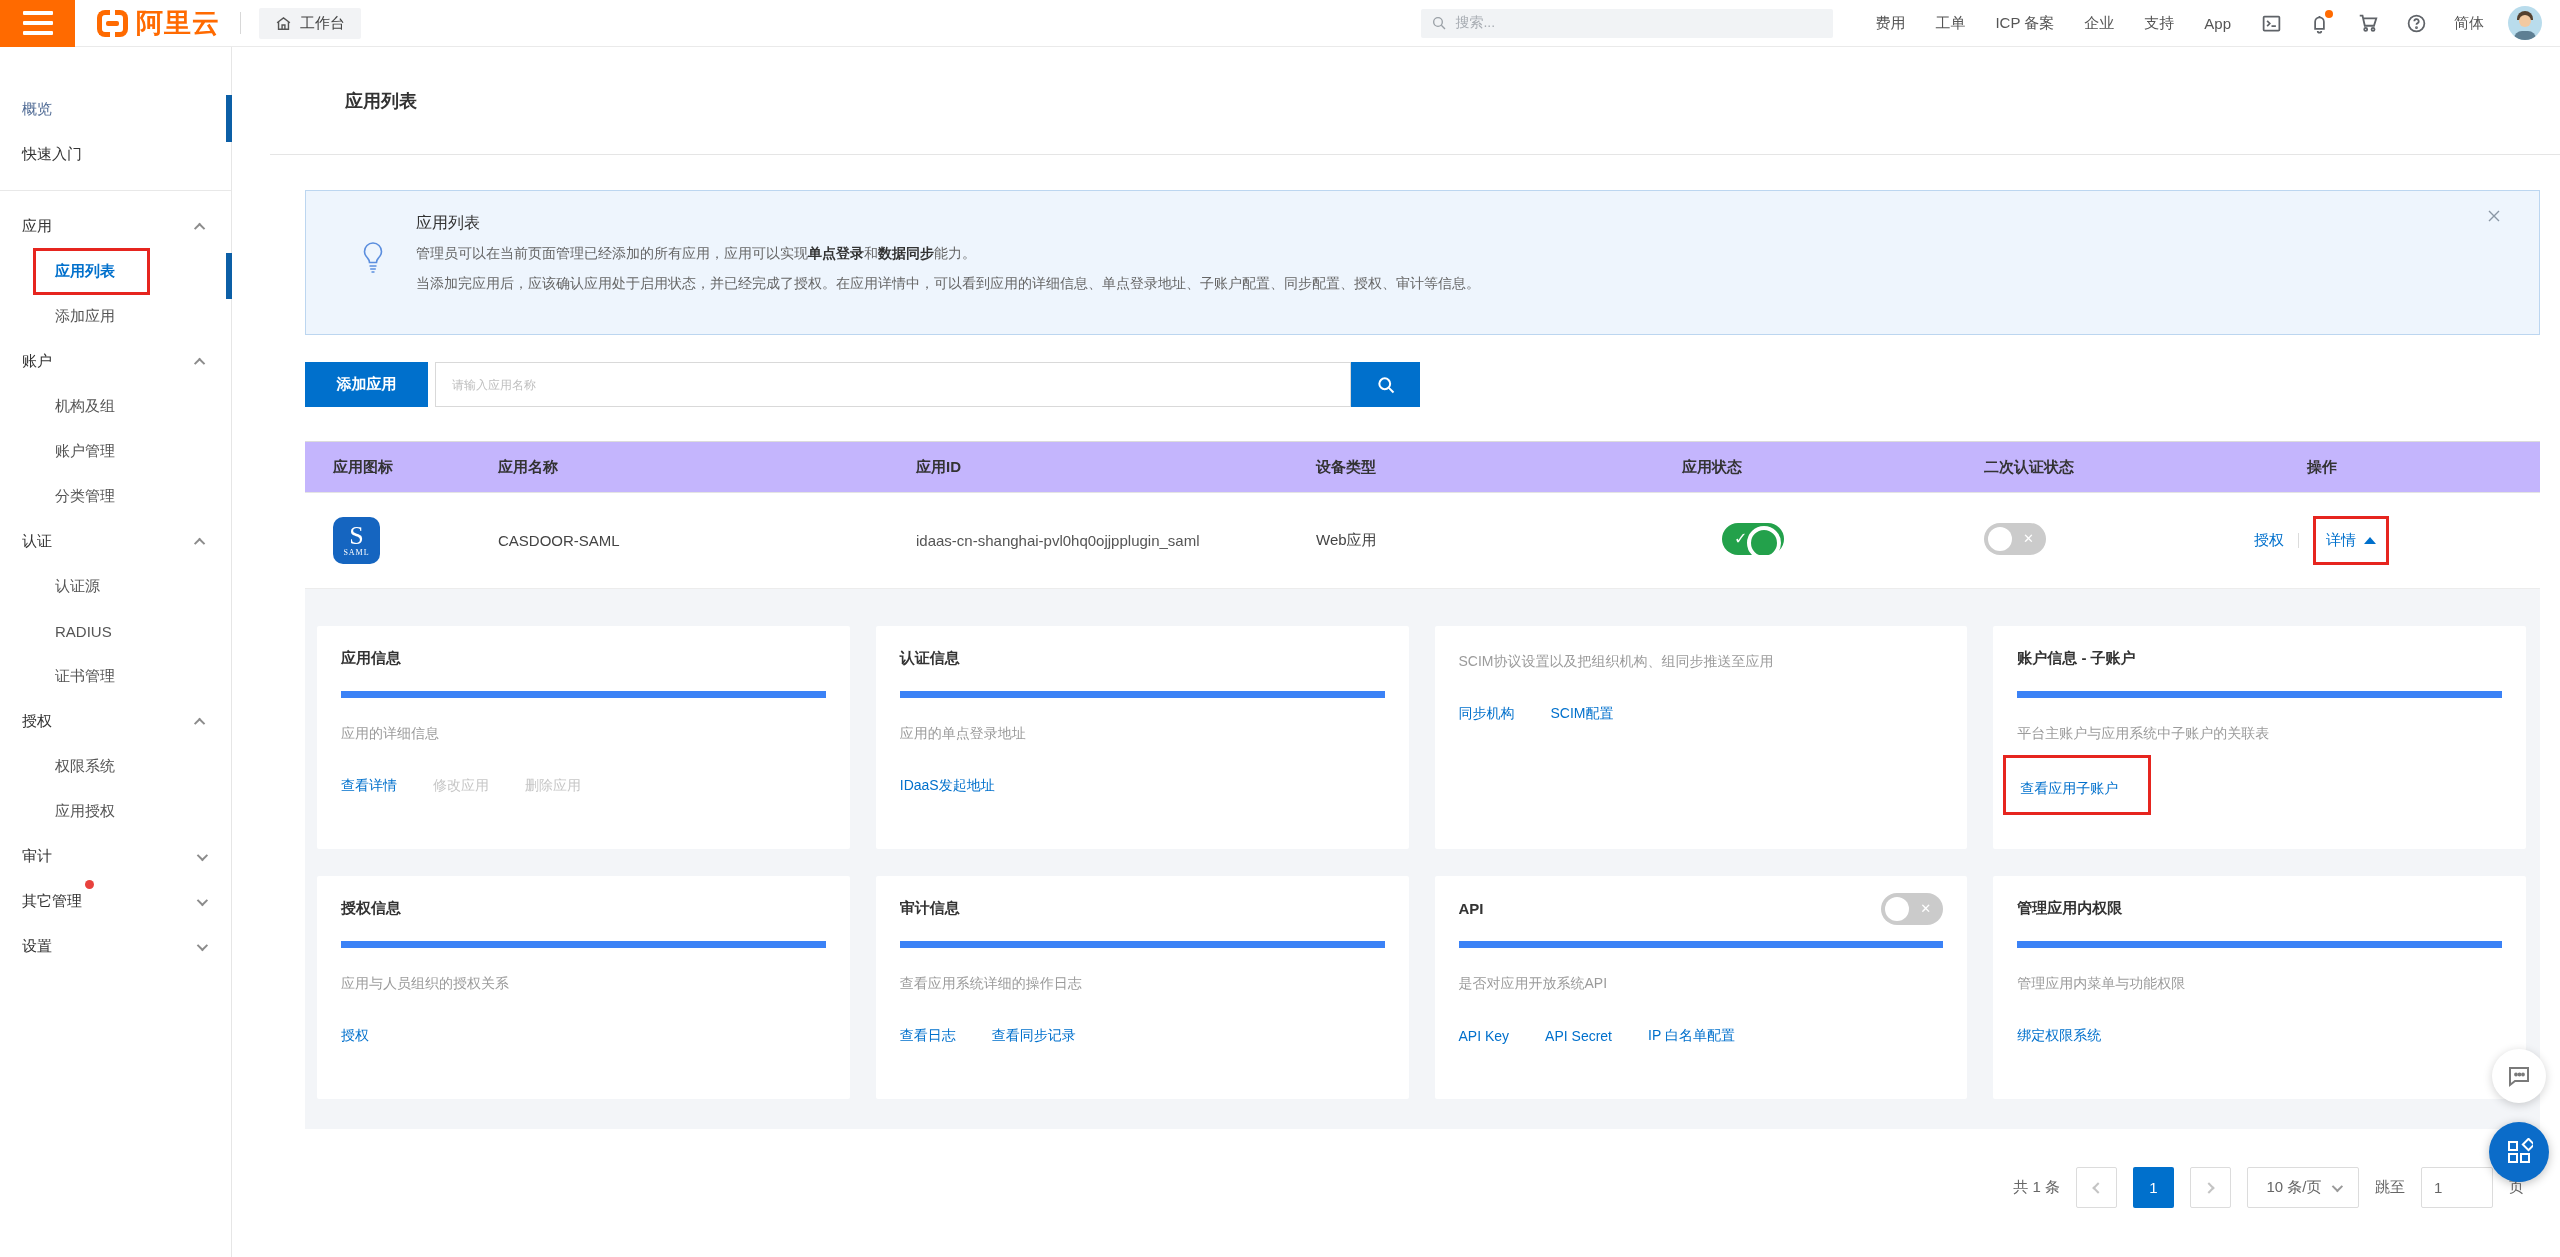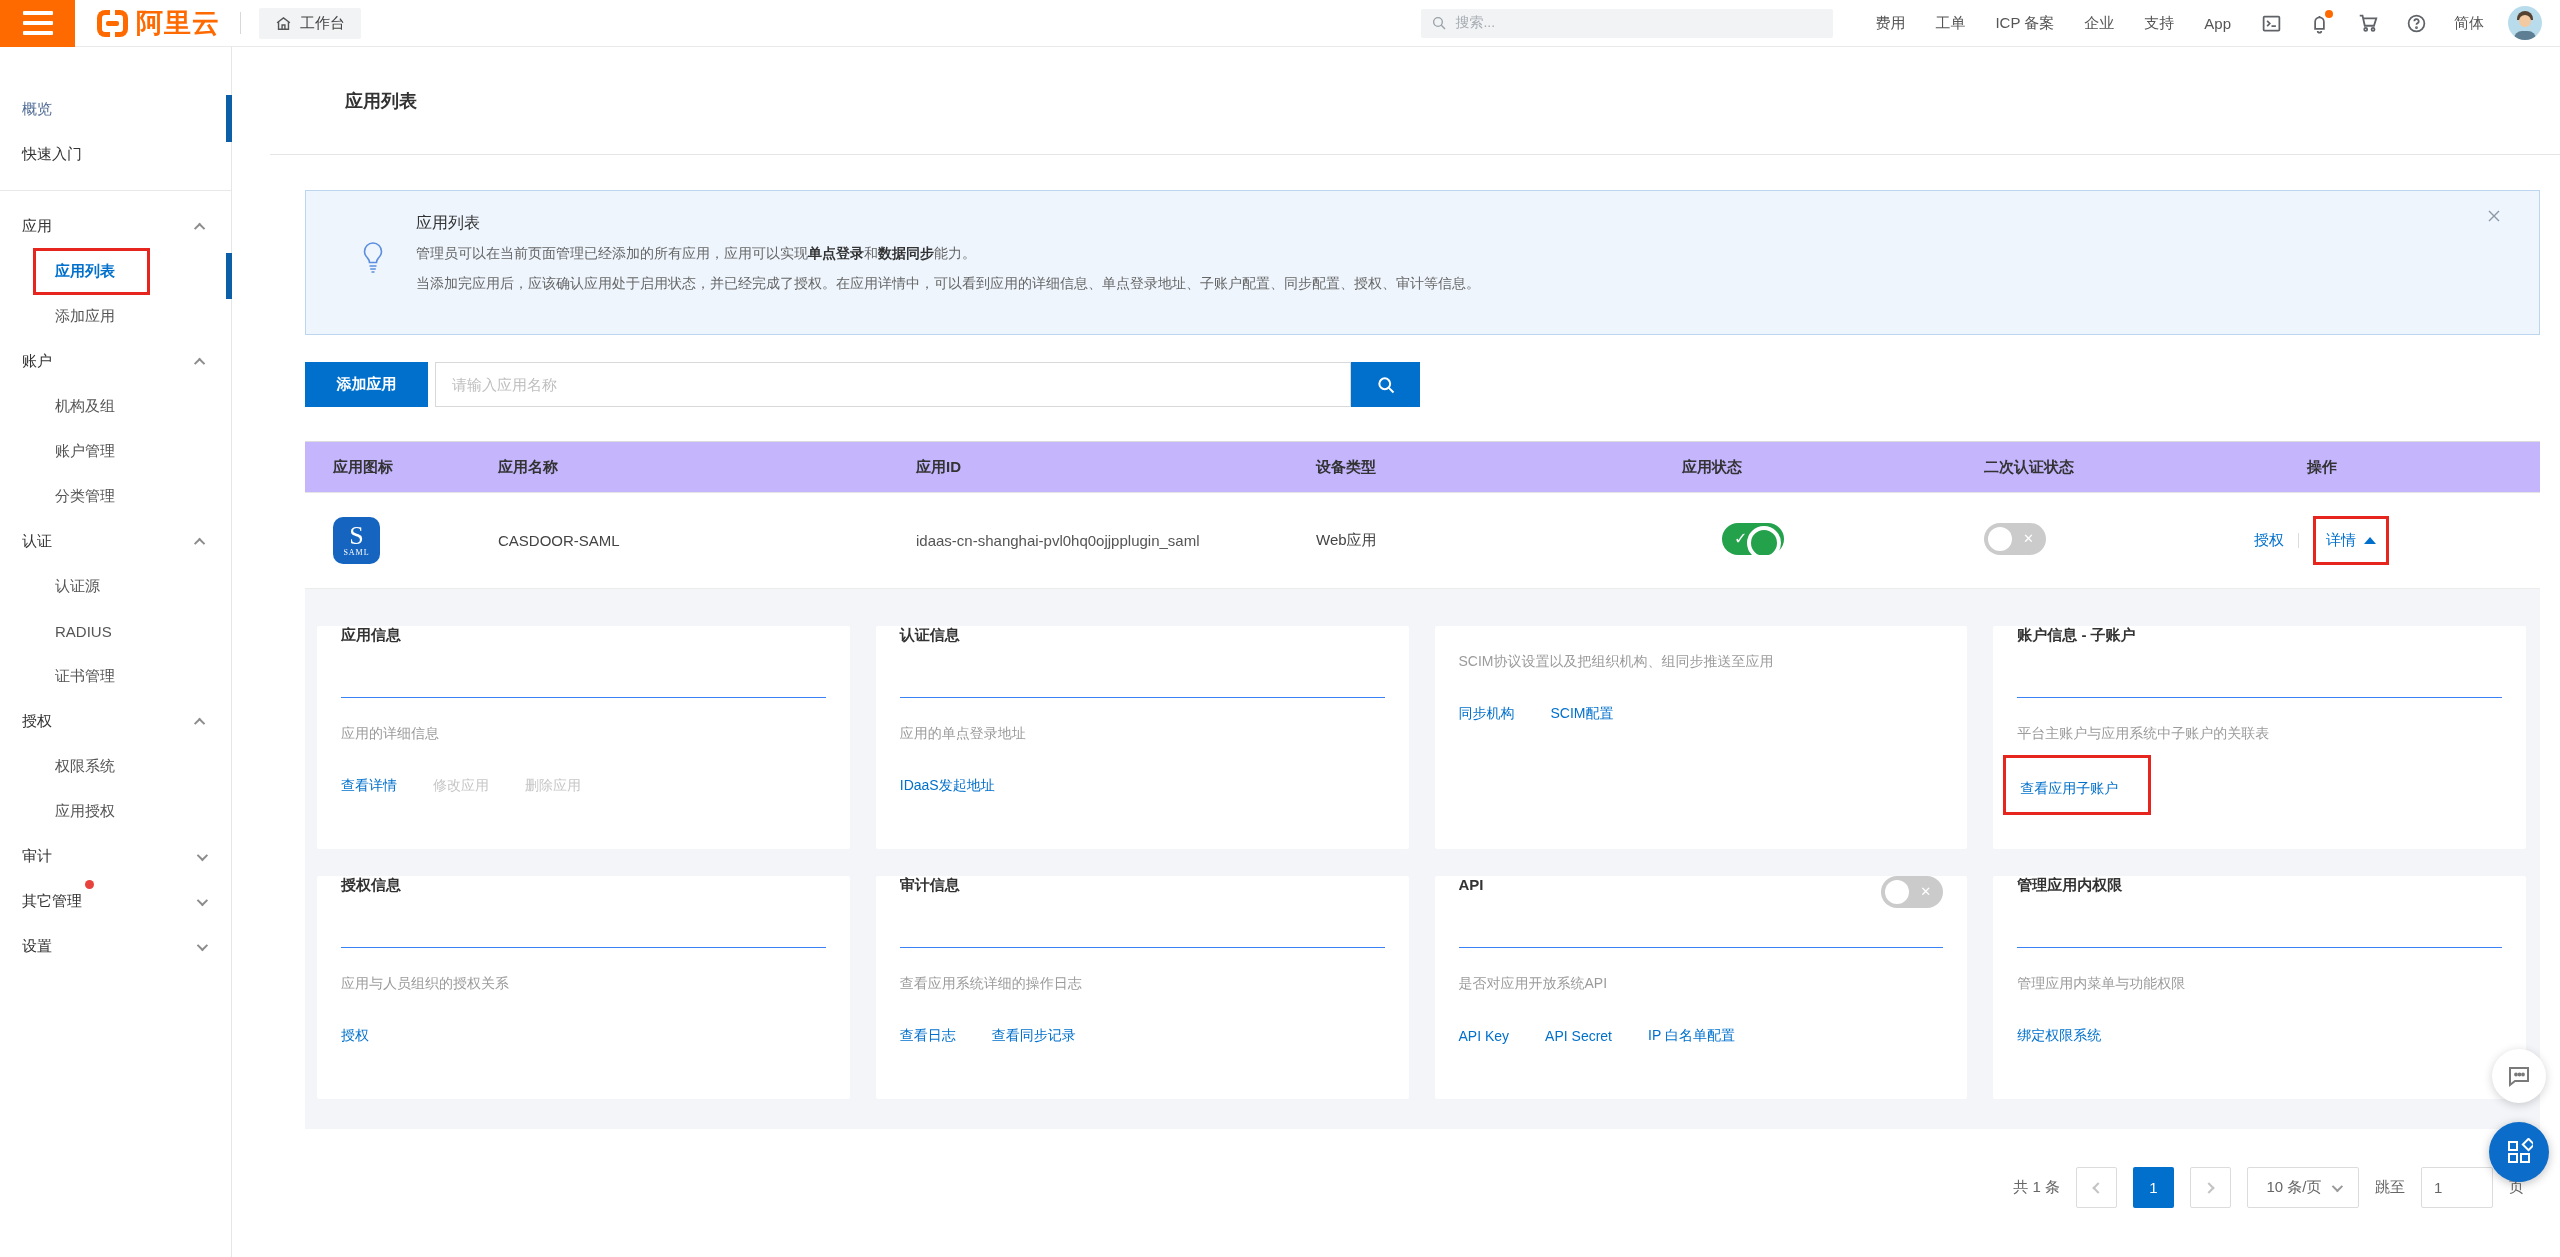--- a/index.html
+++ b/index.html
@@ -71,21 +71,21 @@
   .banner-title { font-size:16px; color:#333; }
   .banner-line { margin-top:9px; font-size:14px; color:#666; line-height:21px; }
   .banner-line b { color:#333; }
   .banner-close { position:absolute; top:16px; right:36px; width:18px; height:18px; cursor:pointer; }
 
   
   .toolbar { margin-top:27px; display:flex; height:45px; }
   .btn-primary { width:123px; background:#0070cc; color:#fff; font-size:15px; font-weight:bold;
     border:none; cursor:pointer; }
   .app-search-input { width:916px; margin-left:7px; border:1px solid #d9d9d9; padding:0 16px;
-    font-size:15px; color:#333; outline:none; }
+    font-size:12px; color:#333; outline:none; }
   .app-search-input::placeholder { color:#bfbfbf; }
   .btn-search { width:69px; background:#0070cc; border:none; cursor:pointer; display:flex;
     align-items:center; justify-content:center; }
 
   
   .table { margin-top:34px; }
   .tgrid { display:grid; grid-template-columns:193px 418px 400px 366px 302px 270px 1fr; align-items:center; }
   .thead { height:52px; background:#c4b5fd; border-top:1px solid #dcdcdc; border-bottom:1px solid #e4e4e4;
     font-weight:bold; font-size:15px; color:#333; }
   .thead > div:first-child { padding-left:28px; }
@@ -115,22 +115,22 @@
   .action-cell { display:flex; align-items:center; }
   .vdiv { width:1px; height:15px; background:#dcdcdc; margin:0 14px; }
   .annot-inline { border:3px solid #e6251f; padding:12px 10px; display:flex; align-items:center; gap:8px; }
   .tri-up { width:0; height:0; border-left:6px solid transparent; border-right:6px solid transparent;
     border-bottom:7px solid #0070cc; }
 
   
   .panel { background:#f3f5f8; border-top:1px solid #ececec; padding:37px 14px 30px 12px;
     display:grid; grid-template-columns:repeat(4,1fr); gap:27px 26px; }
   .card { background:#fff; height:223px; border-radius:2px; padding:0 24px; position:relative; }
-  .card-head { height:72px; display:flex; justify-content:space-between;
-    border-bottom:1px solid #3b82f6; }
+  .card-head { height:72px; display:flex; align-items:center; justify-content:space-between;
+    border-bottom:7px solid #3b82f6; }
   .card-title { font-size:15px; font-weight:bold; color:#333; }
   .card-desc { margin-top:27px; color:#9b9b9b; font-size:14px; }
   .card-links { margin-top:34px; display:flex; align-items:center; gap:36px; font-size:14px; }
   .annot-box { border:3px solid #e6251f; padding:22px 30px 14px 14px; margin:-22px -30px -14px -14px; }
 
   
   .pagination { margin-top:38px; display:flex; align-items:center; justify-content:flex-end;
     gap:16px; padding-right:16px; color:#666; font-size:15px; }
   .pg-btn { width:41px; height:41px; border:1px solid #dcdcdc; border-radius:2px; background:#fff;
     display:flex; align-items:center; justify-content:center; cursor:pointer; }

